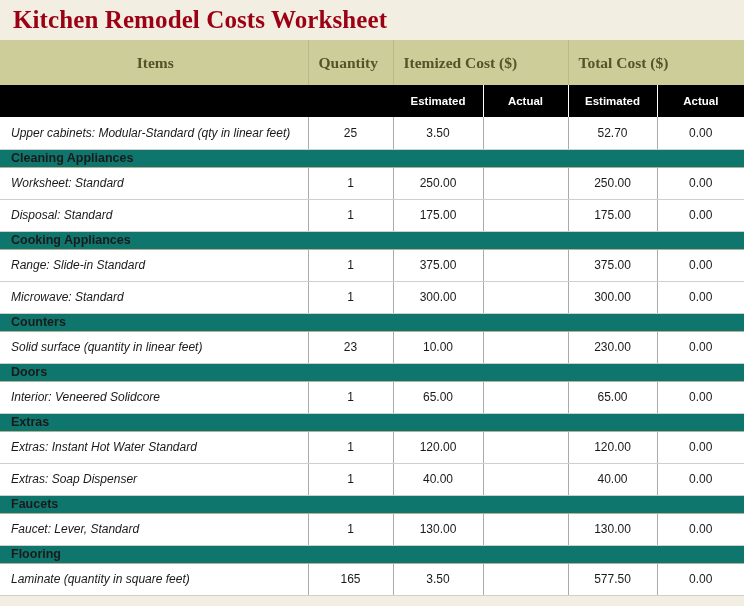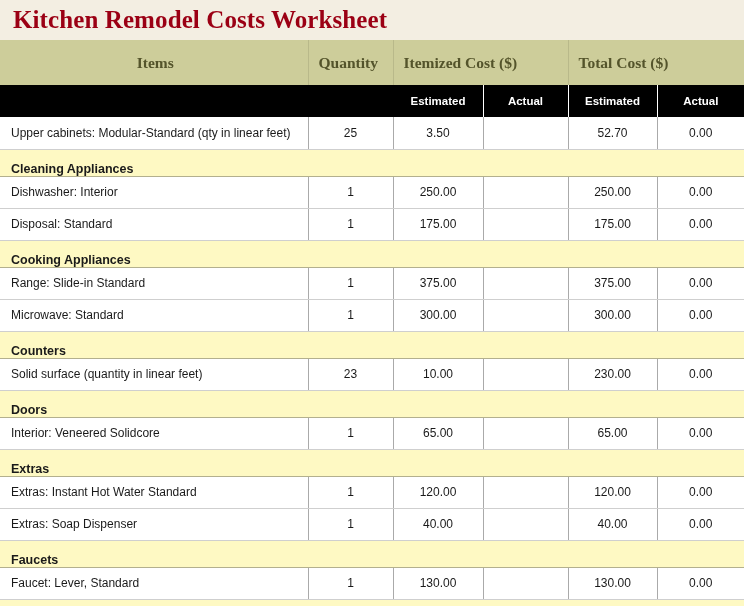--- a/index.html
+++ b/index.html
@@ -93,27 +93,27 @@
   }
   tr.sub-head th.blank {
     border-right: 1px solid #000000;
   }
   tr.sub-head th.last {
     border-right: none;
   }
 
   
   tr.section td {
-    background: #fef9c3;
+    background: #0f766e;
     color: #1A1A1A;
     font-family: "Liberation Sans", sans-serif;
     font-weight: bold;
     font-size: 12.5px;
-    height: 25px;
-    padding: 12px 0 0 11px;
+    height: 18px;
+    padding: 0 0 0 11px;
     border-top: 1px solid #B3B08E;
     border-bottom: 1px solid #B3B08E;
     text-align: left;
     vertical-align: middle;
     box-sizing: border-box;
   }
 
   
   tr.data td {
     background: #FFFFFF;
@@ -126,20 +126,21 @@
     border-bottom: 1px solid #CFCFCF;
     text-align: center;
     vertical-align: middle;
     box-sizing: border-box;
     white-space: nowrap;
     overflow: hidden;
   }
   tr.data td.item {
     text-align: left;
     padding-left: 11px;
+    font-style: italic;
   }
   tr.data td.last {
     border-right: none;
   }
   tr.data.first td {
     border-top: none;
   }
 </style>
 </head>
 <body>
@@ -181,21 +182,21 @@
           <td class="">25</td>
           <td class="">3.50</td>
           <td class=""></td>
           <td class="">52.70</td>
           <td class="last">0.00</td>
         </tr>
         <tr class="section">
           <td colspan="6">Cleaning Appliances</td>
         </tr>
         <tr class="data">
-          <td class="item">Dishwasher: Interior</td>
+          <td class="item">Worksheet: Standard</td>
           <td class="">1</td>
           <td class="">250.00</td>
           <td class=""></td>
           <td class="">250.00</td>
           <td class="last">0.00</td>
         </tr>
         <tr class="data">
           <td class="item">Disposal: Standard</td>
           <td class="">1</td>
           <td class="">175.00</td>

